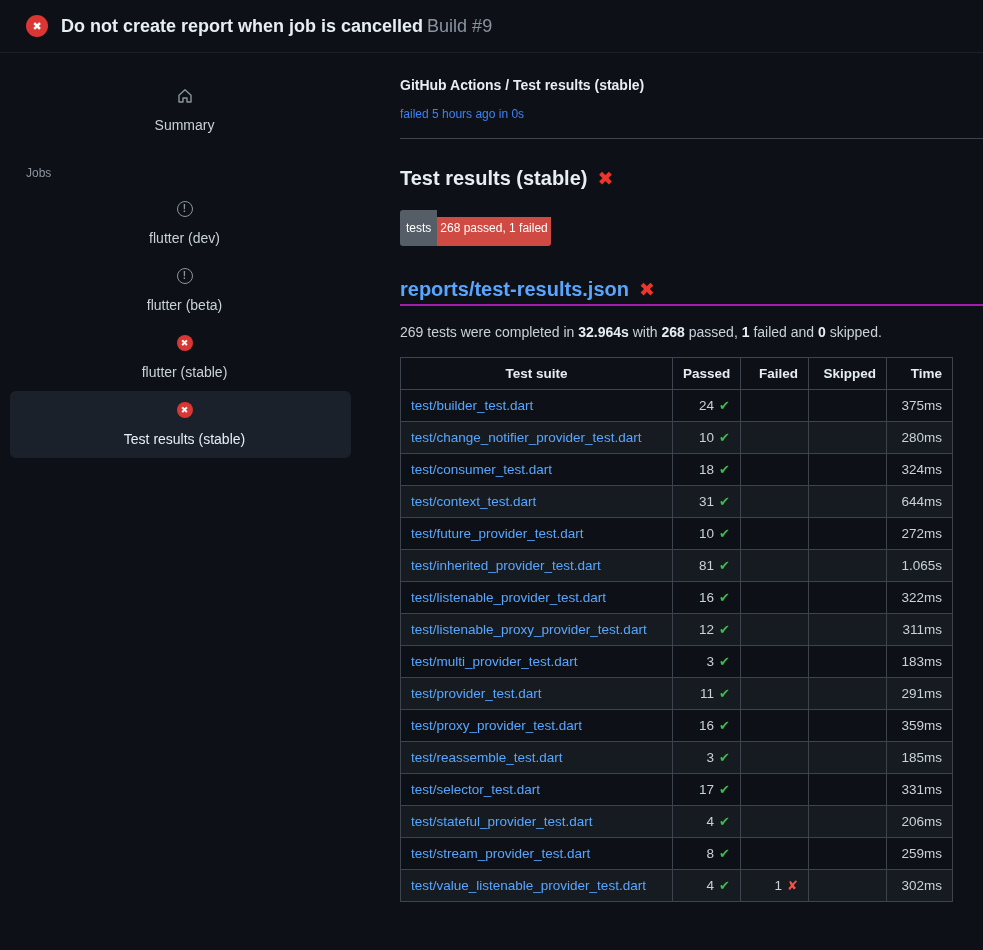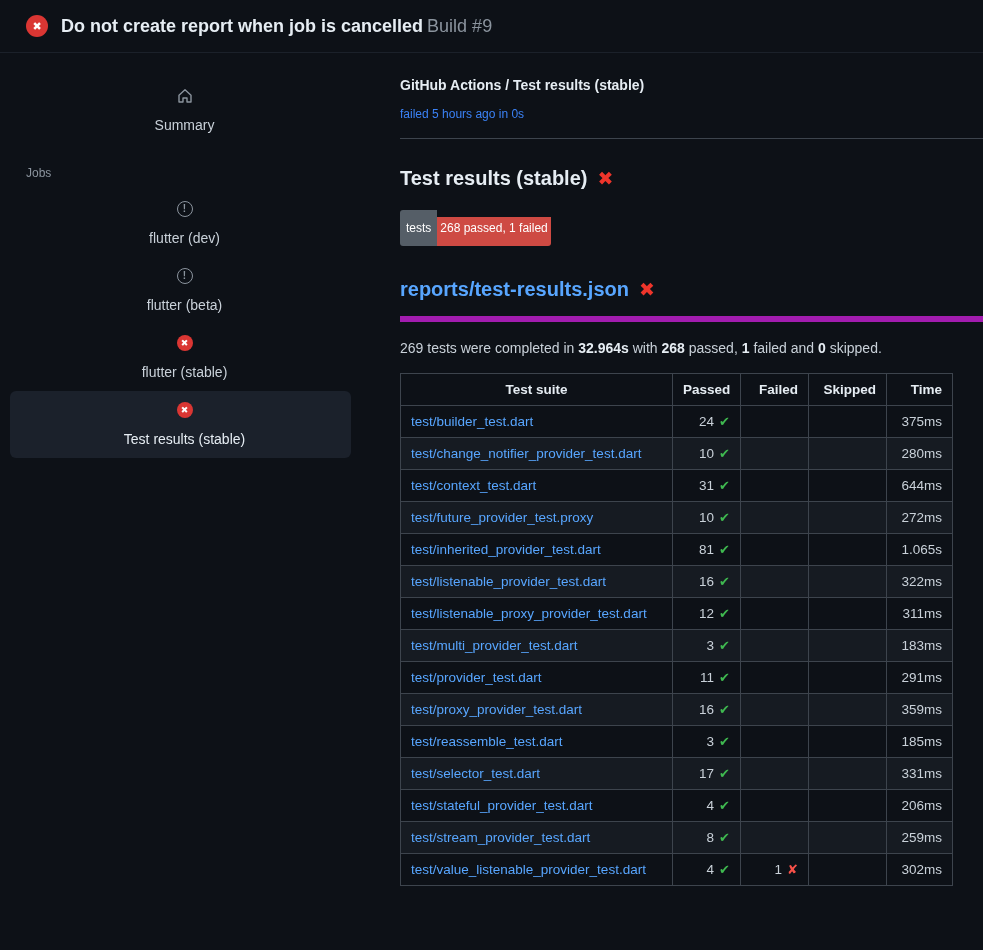--- a/index.html
+++ b/index.html
@@ -80,22 +80,22 @@
     overflow: hidden;
     margin: 0 0 26px 0;
     line-height: 1;
   }
   .badge-label { background: var(--badge-label-bg); color: #fff; padding: 12px 6px; }
   .badge-value { background: var(--badge-value-bg); color: #fff; padding: 5px 3px; margin-top: 7px; }
 
   .report-heading {
     font-size: 20px; font-weight: 700;
     margin: 6px 0 18px 0;
-    padding-bottom: 15px;
-    border-bottom: 6px solid #a21caf;
+    padding-bottom: 3px;
+    border-bottom: 2px solid #a21caf;
     display: flex; align-items: flex-start; gap: 10px;
   }
   .report-heading a { color: var(--link); text-decoration: none; }
 
   .summary-line { margin: 0 0 17px 0; font-size: 14px; color: #c9d1d9; }
   .summary-line .b { font-weight: 700; color: #e6edf3; }
 
   
   table.results {
     border-collapse: collapse;
@@ -203,28 +203,35 @@
     <td class="num">375ms</td>
   </tr>
           <tr>
     <td><a href="#">test/change_notifier_provider_test.dart</a></td>
     <td class="num"><span class="count">10</span><span class="mark pass">✔</span></td>
     <td class="num"></td>
     <td class="num"></td>
     <td class="num">280ms</td>
   </tr>
           <tr>
+    <td><a href="#">test/consumer_test.dart</a></td>
+    <td class="num"><span class="count">18</span><span class="mark pass">✔</span></td>
+    <td class="num"></td>
+    <td class="num"></td>
+    <td class="num">324ms</td>
+  </tr>
+          <tr>
     <td><a href="#">test/context_test.dart</a></td>
     <td class="num"><span class="count">31</span><span class="mark pass">✔</span></td>
     <td class="num"></td>
     <td class="num"></td>
     <td class="num">644ms</td>
   </tr>
           <tr>
-    <td><a href="#">test/future_provider_test.proxy</a></td>
+    <td><a href="#">test/future_provider_test.dart</a></td>
     <td class="num"><span class="count">10</span><span class="mark pass">✔</span></td>
     <td class="num"></td>
     <td class="num"></td>
     <td class="num">272ms</td>
   </tr>
           <tr>
     <td><a href="#">test/inherited_provider_test.dart</a></td>
     <td class="num"><span class="count">81</span><span class="mark pass">✔</span></td>
     <td class="num"></td>
     <td class="num"></td>

